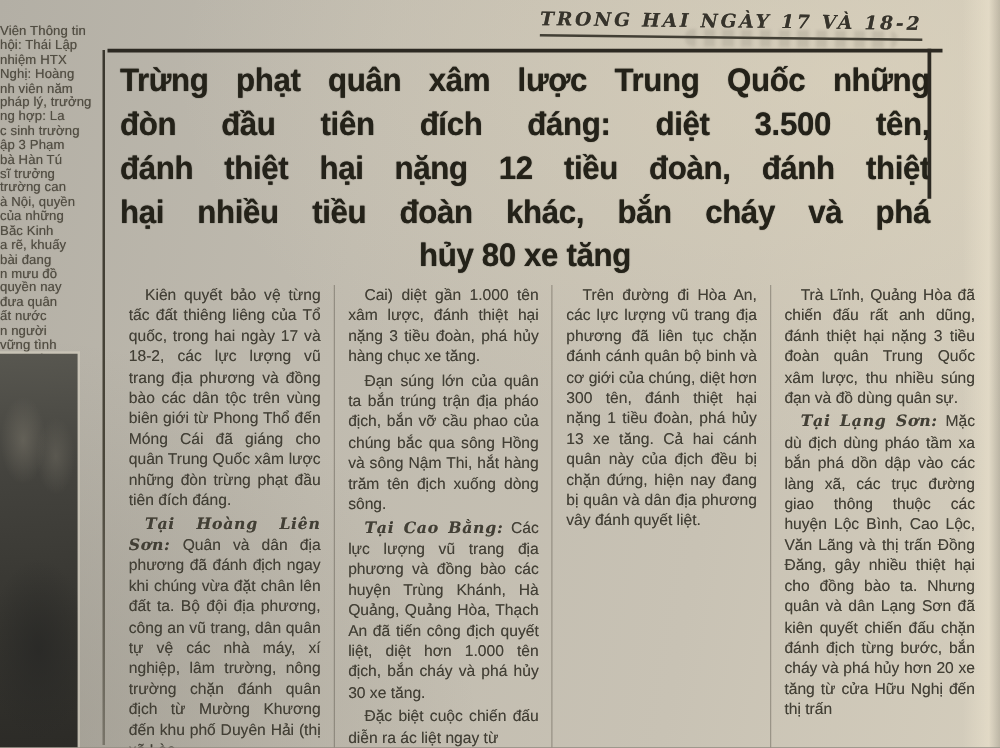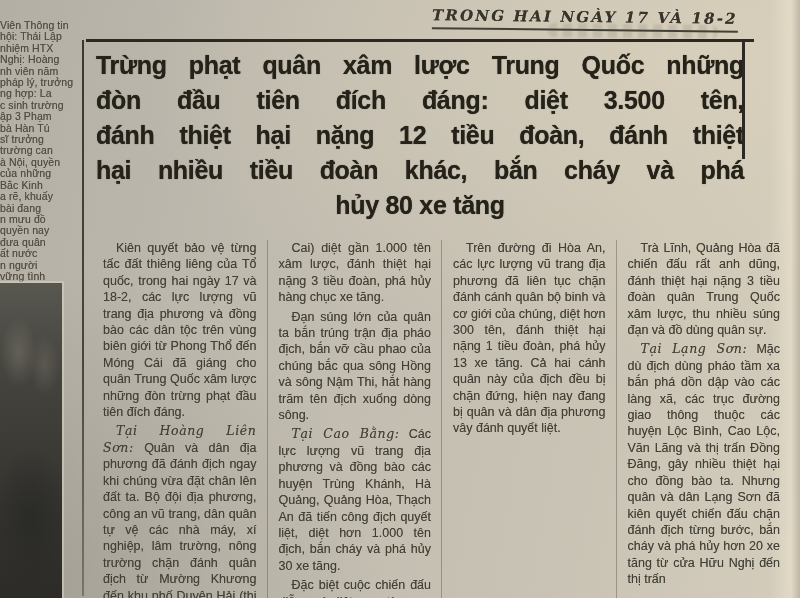--- a/index.html
+++ b/index.html
@@ -45,27 +45,27 @@
   .headline-box{position:absolute;left:86px;top:39px;width:648px;
     border-top:3px solid #2c2922;padding:5px 10px 6px 10px;}
   .headline-right-rule{position:absolute;left:742px;top:39px;width:3px;height:120px;background:#2c2922;}
   .headline-line{
     font-weight:bold;font-size:25px;line-height:35px;letter-spacing:-.3px;
     color:#242219;transform:scaleY(1.04);transform-origin:top;
     text-align:justify;text-align-last:justify;
     text-shadow:0 0 .8px rgba(30,28,22,.85);}
   .headline-line:last-child{text-align-last:center;}
   
-  .columns{position:absolute;left:92px;top:240px;width:698px;height:352px;
+  .columns{position:absolute;left:92px;top:228px;width:698px;height:352px;
     display:grid;grid-template-columns:1fr 1fr 1fr 1fr;column-gap:0;}
   .col{padding:0 10px 0 11px;font-size:12.5px;line-height:16.4px;
     color:#423f35;text-align:justify;text-shadow:0 0 .5px rgba(70,66,56,.55);}
   .col + .col{border-left:1px solid rgba(80,75,64,.4);}
   .col p{margin:0 0 3px 0;text-indent:13px;}
-  .lead{font-family:"DejaVu Serif", serif;font-style:italic;font-weight:normal;letter-spacing:.6px;}
+  .lead{font-family:"DejaVu Serif", serif;font-style:italic;font-weight:bold;letter-spacing:.6px;}
 </style>
 </head>
 <body>
 
 <div class="page">
 
   <div class="paper-edge"></div>
 
   <div class="sidebar">
       <div class="frag-line">Viên Thông tin</div>

